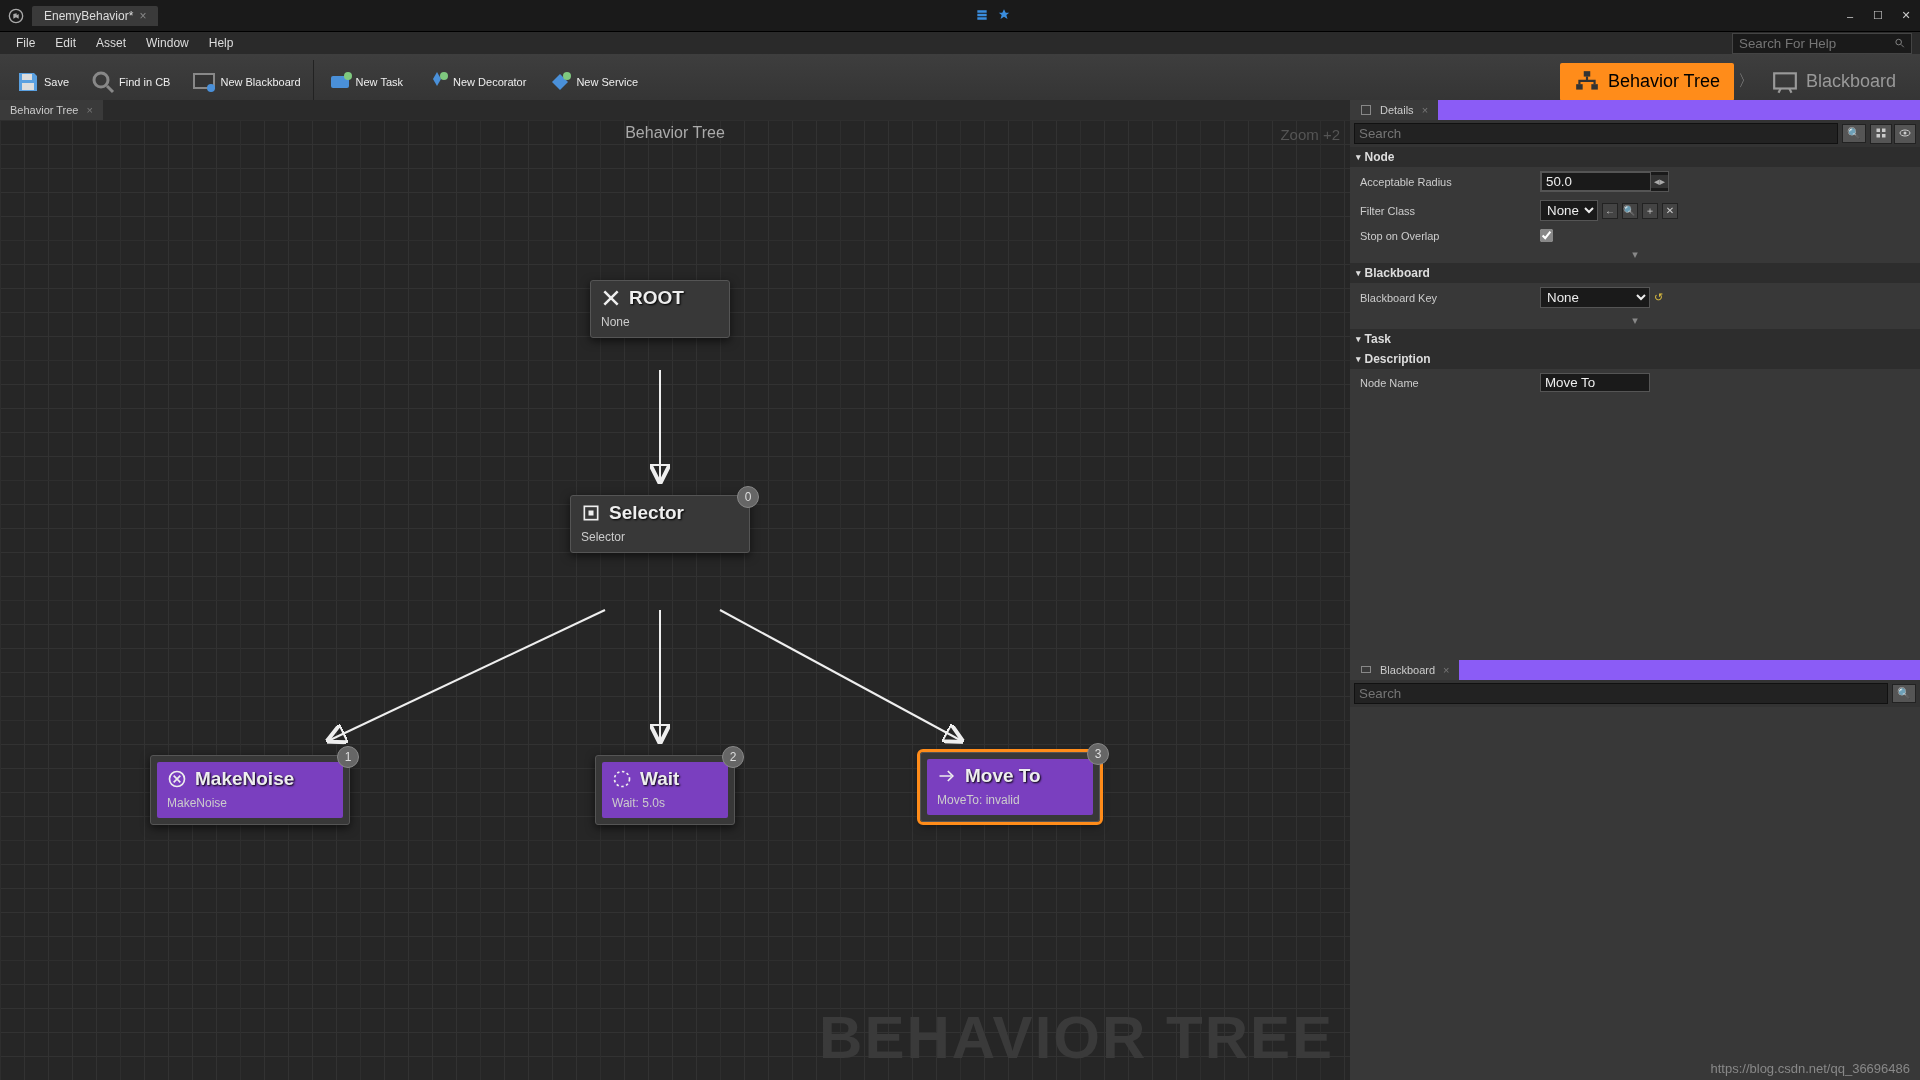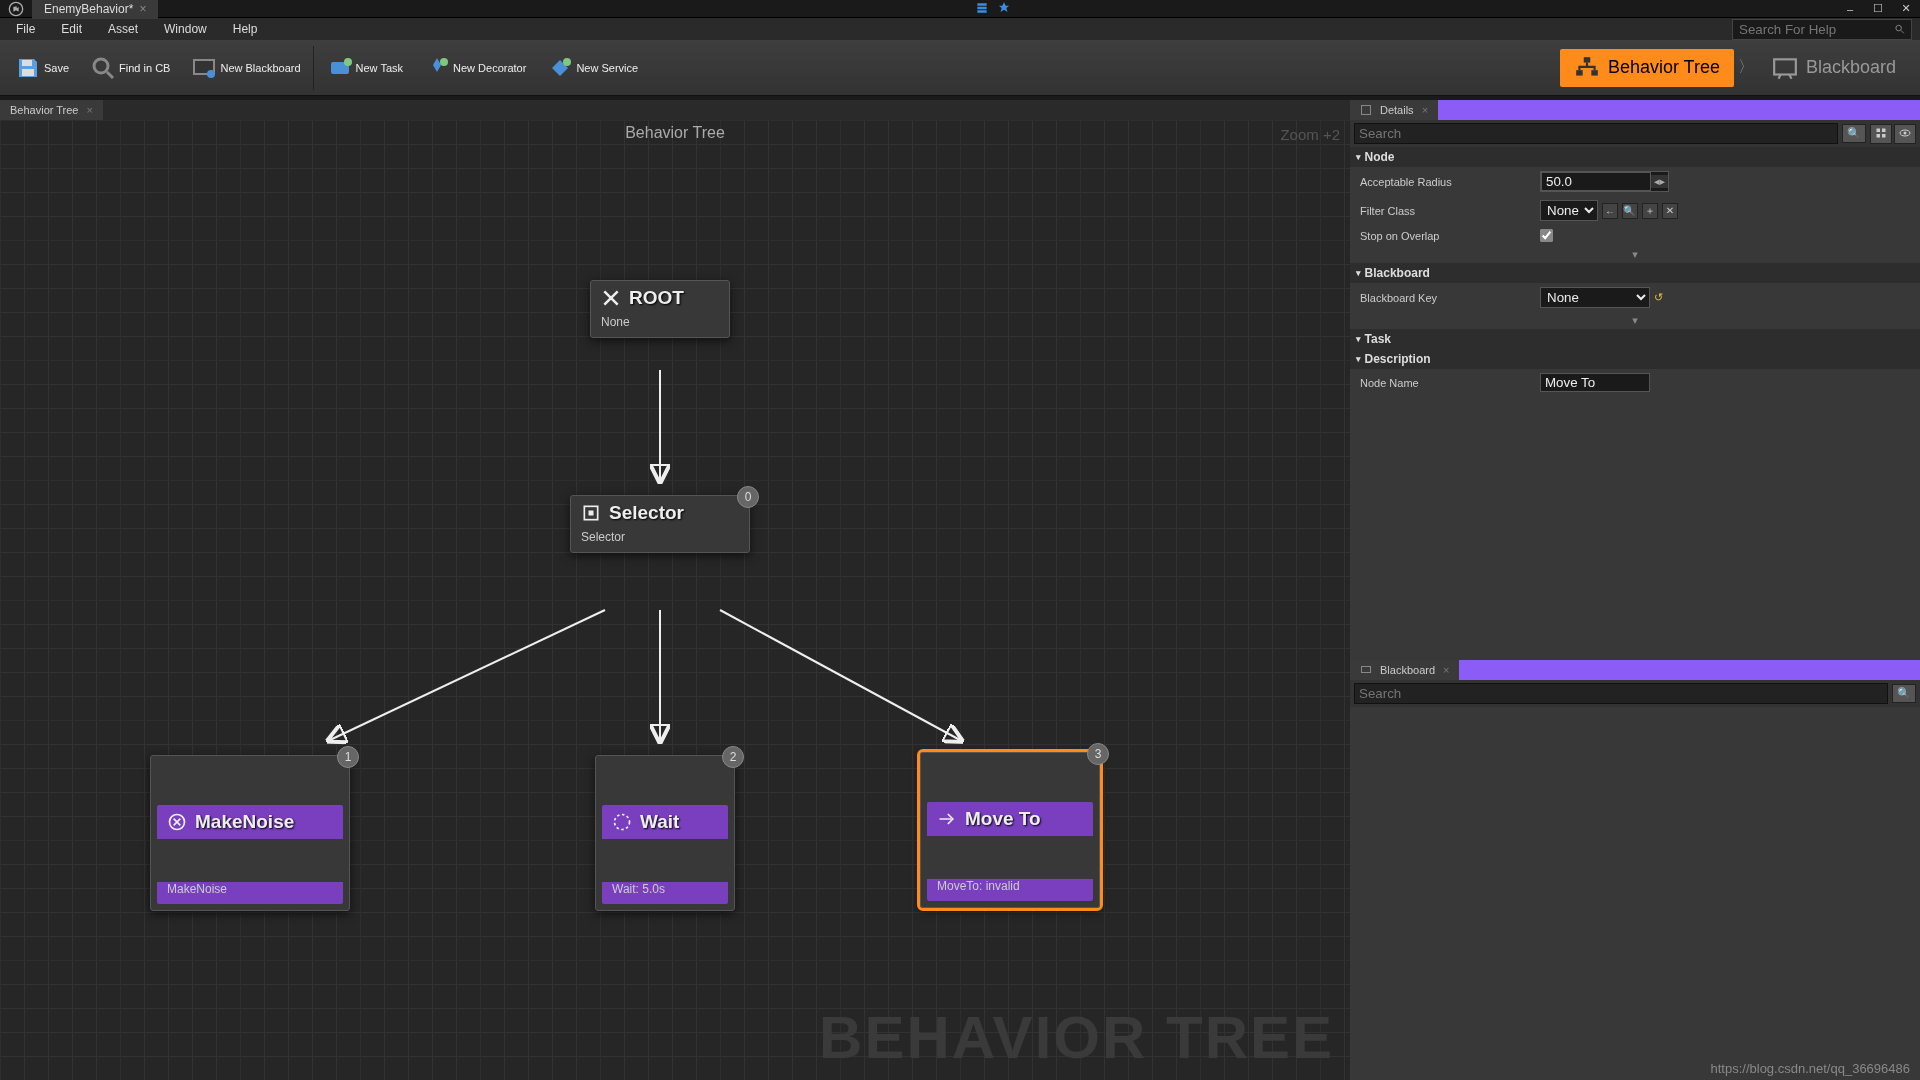--- a/index.html
+++ b/index.html
@@ -1,30 +1,30 @@
 <!DOCTYPE html>
 <html><head>
 <meta charset="utf-8">
 <style>
 * { margin: 0; padding: 0; box-sizing: border-box; font-family: "Segoe UI", Tahoma, sans-serif; }
 body { background: #1a1a1a; color: #ccc; font-size: 11px; width: 1920px; height: 1080px; overflow: hidden; position: relative; }
 
 
-.titlebar { height: 18px; background: #1a1a1a; display: flex; align-items: center; border-bottom: 1px solid #000; }
+.titlebar { height: 32px; background: #1a1a1a; display: flex; align-items: center; border-bottom: 1px solid #000; }
 .ue-logo { width: 32px; display: flex; align-items: center; justify-content: center; }
 .ue-logo svg { width: 16px; height: 16px; fill: #aaa; }
 .tab { background: #3a3a3a; padding: 3px 12px; display: flex; align-items: center; gap: 6px; border-radius: 2px 2px 0 0; font-size: 12px; color: #ddd; }
 .tab-close { color: #888; cursor: pointer; }
 .win-controls { margin-left: auto; display: flex; gap: 0; }
 .win-controls > div { width: 28px; height: 18px; display: flex; align-items: center; justify-content: center; color: #ccc; }
 .titleicons { display:flex; gap:8px; margin-right:8px; align-items:center;}
 .titleicons svg{width:14px;height:14px;fill:#3a8dde;}
 
 
-.menubar { height: 22px; background: #2a2a2a; display: flex; align-items: center; padding: 0 8px; gap: 10px; }
+.menubar { height: 22px; background: #2a2a2a; display: flex; align-items: center; padding: 0 8px; gap: 4px; }
 .menubar > span { padding: 2px 8px; font-size: 12px; color: #ddd; cursor: pointer; }
 .search-help { margin-left: auto; background: #1a1a1a; border: 1px solid #444; padding: 2px 6px; width: 180px; display:flex; align-items:center; }
 .search-help input { background: transparent; border: none; color: #ccc; width: 100%; outline: none; }
 .search-help svg{width:12px;height:12px;fill:#888;}
 
 
 .toolbar { height: 56px; background: linear-gradient(#3e3e3e,#333); display: flex; align-items: center; padding: 0 4px; border-bottom:1px solid #111;}
 .tool-btn { display: flex; align-items: center; justify-content: center; padding: 4px 10px; gap: 2px; cursor: pointer; }
 .tool-btn .ico { width: 28px; height: 26px; display: flex; align-items: center; justify-content: center; }
 .tool-btn svg { width: 24px; height: 24px; }
@@ -53,21 +53,21 @@
 }
 .graph-title { position: absolute; top: 4px; left: 50%; transform: translateX(-50%); color: #aaa; font-size: 16px; }
 .zoom { position: absolute; top: 6px; right: 10px; color: #555; font-size: 15px; font-weight:500;}
 .watermark { position: absolute; bottom: 8px; right: 16px; color: #3a3a3a; font-size: 60px; font-weight: 800; letter-spacing: 2px; }
 
 
 .bt-node { position: absolute; background: #383838; border: 1px solid #555; border-radius: 3px; box-shadow: 0 3px 10px rgba(0,0,0,0.6); min-width: 140px; }
 .bt-node.selected { outline: 3px solid #ff8c1a; }
 .bt-node .hdr { display: flex; align-items: center; gap: 8px; padding: 6px 10px; font-size: 19px; font-weight: 600; color: #eee; text-shadow:1px 1px 2px #000;}
 .bt-node .sub { padding: 0 10px 8px 10px; font-size: 12px; color: #ccc; }
-.bt-node.task .hdr, .bt-node.task .sub { background: #7a3fbf; margin-top: 43px; }
+.bt-node.task .hdr, .bt-node.task .sub { background: #7a3fbf; }
 .bt-node.task .hdr{border-radius:2px 2px 0 0;}
 .bt-node.task .sub{border-radius:0 0 2px 2px;}
 .bt-node.task{padding:6px;}
 .bt-node .badge { position: absolute; top: -10px; right: -10px; width: 22px; height: 22px; border-radius: 50%; background: #666; border:1px solid #888; color: #ddd; display: flex; align-items: center; justify-content: center; font-size: 12px; }
 .hdr svg{width:20px;height:20px;fill:#eee;}
 
 svg.lines { position: absolute; inset: 0; width: 100%; height: 100%; pointer-events:none;}
 svg.lines line, svg.lines path { stroke: #eee; stroke-width: 2; fill: none; }
 .arrowhead { fill: #eee; }
 

